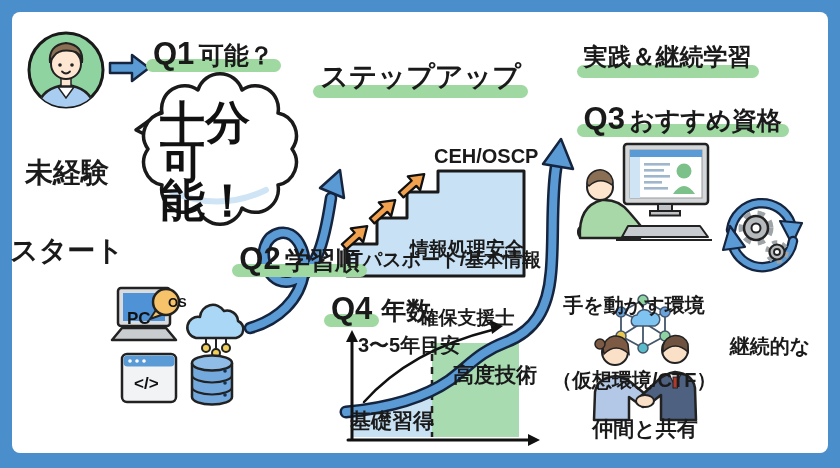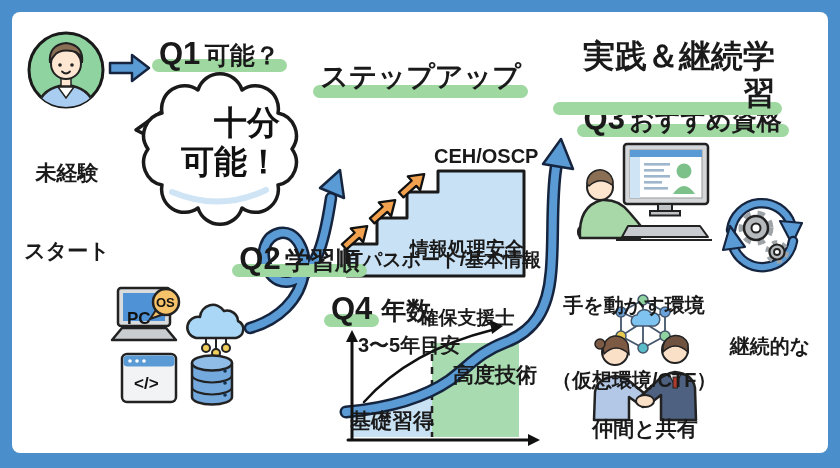--- a/index.html
+++ b/index.html
@@ -8,21 +8,21 @@
   .card{position:absolute;left:12px;top:12px;right:12px;bottom:15px;background:#ffffff;border-radius:8px;}
   .abs{position:absolute;}
   .txt{color:#1a1a1a;font-weight:bold;white-space:pre;}
   .center{text-align:center;}
   .qh{position:absolute;display:flex;align-items:baseline;gap:9px;z-index:1;color:#1a1a1a;font-weight:bold;}
   .qnum{font-size:31px;line-height:31px;}
   .qlabel{font-size:25px;line-height:25px;}
   .hl{position:relative;z-index:0;display:inline-block;}
   .hl::after{content:"";position:absolute;left:-7px;right:-7px;bottom:-3px;height:13px;background:#9fd9a1;border-radius:7px;z-index:-1;}
   .title{position:absolute;color:#1a1a1a;font-weight:bold;text-align:center;font-size:28px;line-height:37px;z-index:1;}
-  .bubble-text{position:absolute;color:#111;font-weight:bold;font-size:33px;line-height:39px;text-align:right;z-index:2;}
+  .bubble-text{position:absolute;color:#111;font-weight:bold;font-size:45px;line-height:39px;text-align:left;z-index:2;}
   svg{display:block;}
   .layer{position:absolute;left:0;top:0;pointer-events:none;}
 </style>
 </head>
 <body>
 
 <div class="stage">
   <div class="card"></div>
 
   
@@ -179,42 +179,42 @@
         <circle cx="756" cy="228" r="4.5" fill="#ffffff" stroke="#222" stroke-width="2"></circle>
         <circle cx="777" cy="252" r="9" fill="none" stroke="#9fa4a8" stroke-width="5.5" stroke-dasharray="4.8 4.6"></circle>
         <circle cx="777" cy="252" r="7.5" fill="#b6babd" stroke="#222" stroke-width="2.2"></circle>
         <circle cx="777" cy="252" r="3" fill="#ffffff" stroke="#222" stroke-width="1.8"></circle>
       </g>
     </g>
   </svg>
 
   
 
-  <div class="abs txt center" style="left:10px;top:108px;width:114px;font-size:21px;line-height:26px;">
+  <div class="abs txt center" style="left:10px;top:108px;width:114px;font-size:28px;line-height:26px;">
     <div>未経験</div>
     <div>スタート</div>
   </div>
 
-  <div class="qh hl" style="left:159px;top:38px;">
+  <div class="qh hl" style="left:153px;top:38px;">
     <span class="qnum">Q1</span>
     <span class="qlabel">可能？</span>
   </div>
 
   <div class="bubble-text" style="left:160px;top:103px;width:120px;">
     <div>十分</div>
     <div>可能！</div>
   </div>
 
   <div class="qh hl" style="left:114px;top:243px;">
     <span class="qnum">Q2</span>
     <span class="qlabel">学習順</span>
   </div>
 
   <div class="abs txt" style="left:127px;top:309px;font-size:17px;color:#111;">PC</div>
-  <div class="abs txt" style="left:156px;top:295px;font-size:13px;color:#111;text-align:center;">OS</div>
+  <div class="abs txt" style="left:168px;top:295px;font-size:13px;color:#111;text-align:center;">OS</div>
   <div class="abs txt" style="left:134px;top:374px;font-size:17px;color:#111;">&lt;/&gt;</div>
 
   <div class="title" style="left:318px;top:21px;width:205px;">
     <br>
     <span class="hl">ステップアップ</span>
   </div>
 
   <div class="qh hl" style="left:333px;top:103px;">
     <span class="qnum">Q3</span>
     <span class="qlabel">おすすめ資格</span>
@@ -229,21 +229,21 @@
 
   <div class="qh" style="left:331px;top:293px;">
     <span class="qnum hl">Q4</span>
     <span class="qlabel">年数</span>
   </div>
 
   <div class="abs txt" style="left:358px;top:332px;font-size:20px;">3〜5年目安</div>
   <div class="abs txt" style="left:453px;top:361px;font-size:21px;">高度技術</div>
   <div class="abs txt" style="left:350px;top:407px;font-size:21px;">基礎習得</div>
 
-  <div class="title" style="left:560px;top:38px;width:215px;font-size:32px;text-align:right;">
+  <div class="title" style="left:560px;top:38px;width:215px;font-size:24px;">
     <span class="hl">実践＆継続学習</span>
   </div>
 
   
 
   <div class="abs txt center" style="left:552px;top:243px;width:164px;font-size:20px;line-height:25px;">
     <div>手を動かす環境</div>
     <div>（仮想環境/CTF）</div>
   </div>
 

